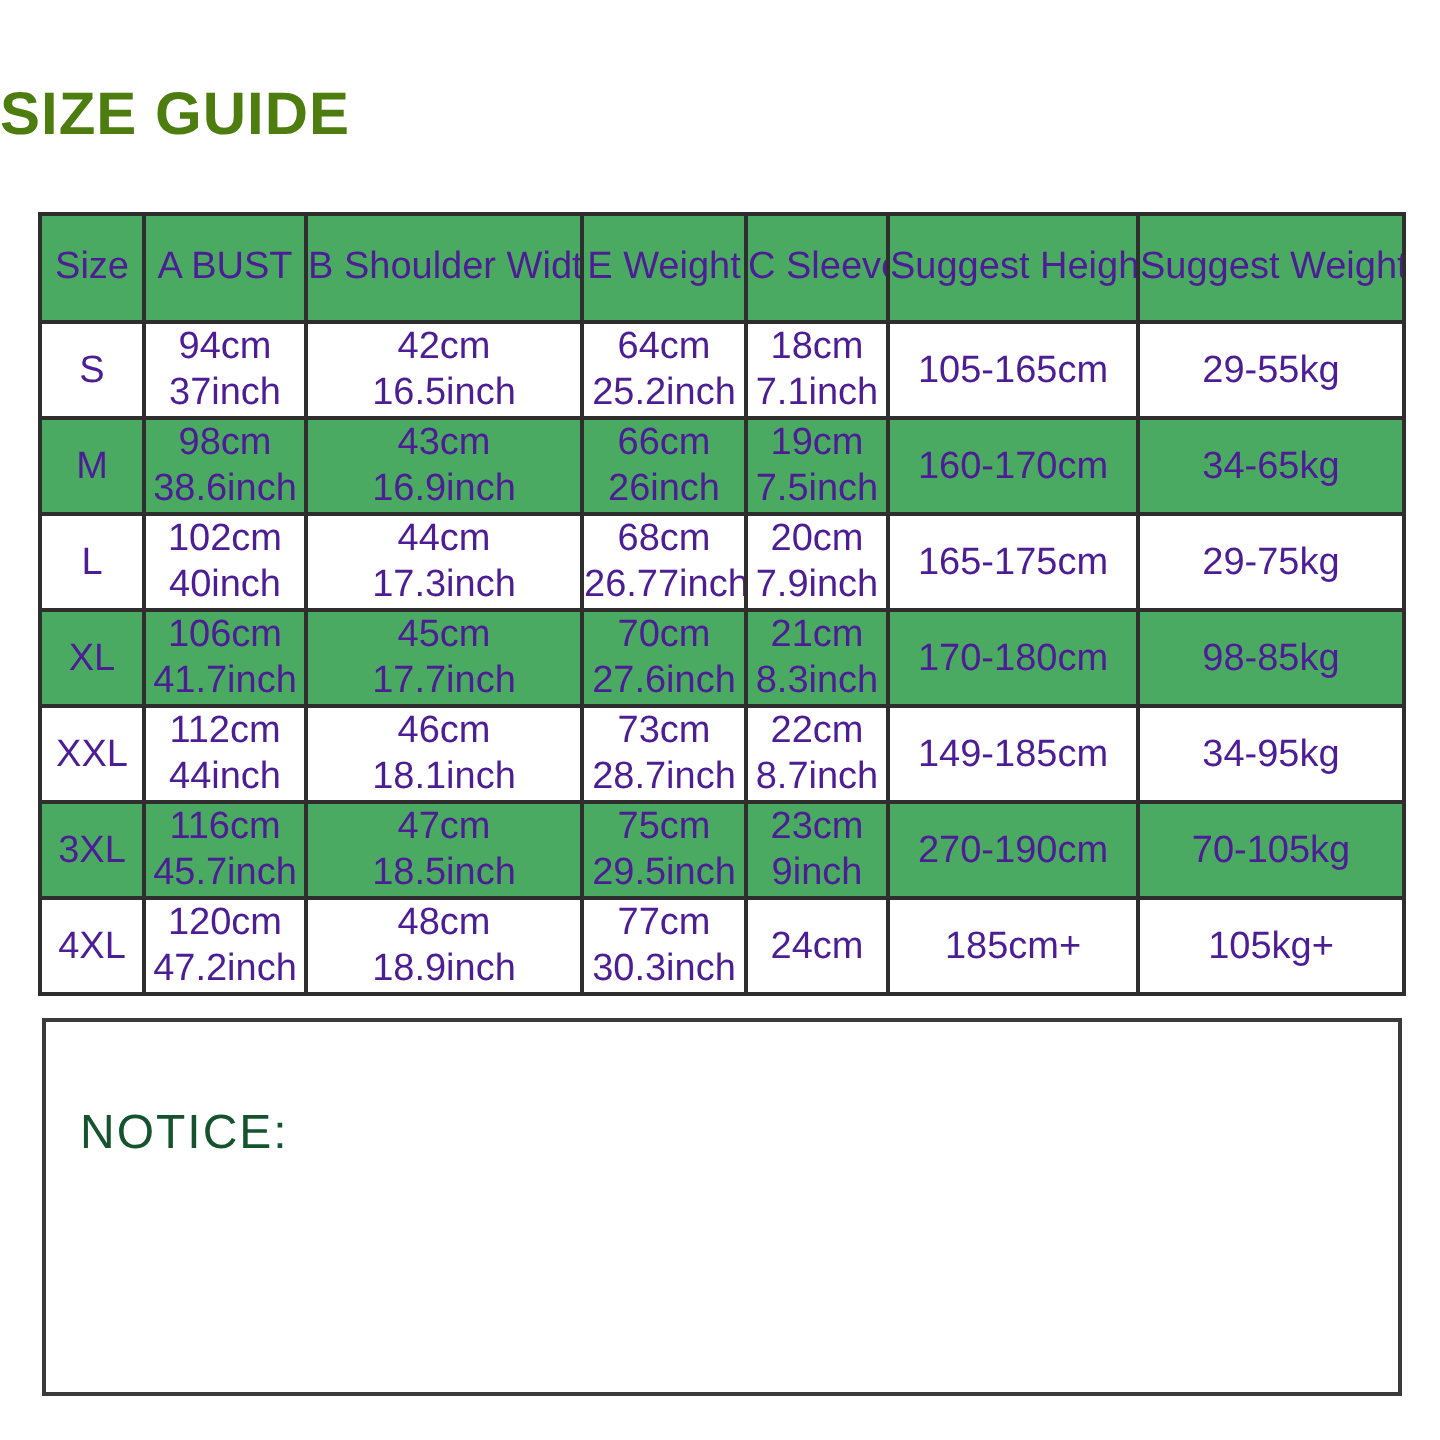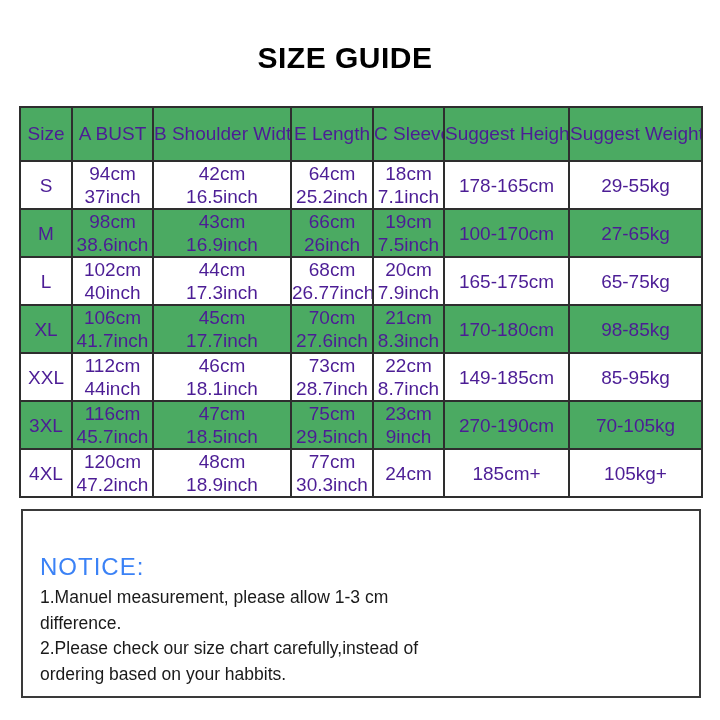--- a/index.html
+++ b/index.html
@@ -4,22 +4,22 @@
 <style>
   html,body{margin:0;padding:0;}
   body{
     width:720px;height:720px;background:#ffffff;overflow:hidden;
     font-family:"Liberation Sans", sans-serif;color:#141414;
     position:relative;
   }
   .page{position:absolute;inset:0;width:720px;height:720px;background:#fff;}
 
   .title{
-    position:absolute;top:41px;left:0;width:690px;text-align:center;
-    font-size:30px;font-weight:600;letter-spacing:0.5px;color:#000000;
+    position:absolute;top:41px;left:0;width:690px;
+    font-size:30px;font-weight:600;letter-spacing:0.5px;color:#4d7c0f;
   }
 
   table.size-table{
     position:absolute;left:19px;top:106px;width:682px;
     border-collapse:collapse;table-layout:fixed;
   }
   table.size-table th, table.size-table td{
     border:2px solid #2e2e2e;text-align:center;vertical-align:middle;
     padding:0;font-weight:400;color:#4c1d95;overflow:hidden;
   }
@@ -30,21 +30,21 @@
     height:45.5px;font-size:19px;line-height:23px;background:#ffffff;
   }
   table.size-table tr.hl td{background:#4baa62;}
   .cl{display:block;}
 
   .notice-box{
     position:absolute;left:21px;top:509px;width:680px;height:189px;
     border:2px solid #3a3a3a;box-sizing:border-box;background:#fff;
   }
   .notice-heading{
-    position:absolute;left:17px;top:42px;font-size:24px;color:#3b82f6;
+    position:absolute;left:17px;top:42px;font-size:24px;color:#14532d;
     letter-spacing:1px;
   }
   .notice-lines{
     position:absolute;left:17px;top:74px;width:420px;
     font-size:17.5px;line-height:25.5px;color:#1a1a1a;
   }
 </style>
 </head>
 <body>
 
@@ -60,21 +60,21 @@
         <col style="width: 82px;">
         <col style="width: 71px;">
         <col style="width: 125px;">
         <col style="width: 133px;">
       </colgroup>
     <thead>
       <tr>
           <th>Size</th>
           <th>A BUST</th>
           <th>B Shoulder Width</th>
-          <th>E Length</th>
+          <th>E Weight</th>
           <th>C Sleeve</th>
           <th>Suggest Height</th>
           <th>Suggest Weight</th>
         </tr>
     </thead>
     <tbody>
         <tr>
           <td>
             <span class="cl">S</span>
           </td>
@@ -88,21 +88,21 @@
           </td>
           <td>
             <span class="cl">64cm</span>
             <span class="cl">25.2inch</span>
           </td>
           <td>
             <span class="cl">18cm</span>
             <span class="cl">7.1inch</span>
           </td>
           <td>
-            <span class="cl">178-165cm</span>
+            <span class="cl">105-165cm</span>
           </td>
           <td>
             <span class="cl">29-55kg</span>
           </td>
         </tr>
         <tr class="hl">
           <td>
             <span class="cl">M</span>
           </td>
           <td>
@@ -115,24 +115,24 @@
           </td>
           <td>
             <span class="cl">66cm</span>
             <span class="cl">26inch</span>
           </td>
           <td>
             <span class="cl">19cm</span>
             <span class="cl">7.5inch</span>
           </td>
           <td>
-            <span class="cl">100-170cm</span>
-          </td>
-          <td>
-            <span class="cl">27-65kg</span>
+            <span class="cl">160-170cm</span>
+          </td>
+          <td>
+            <span class="cl">34-65kg</span>
           </td>
         </tr>
         <tr>
           <td>
             <span class="cl">L</span>
           </td>
           <td>
             <span class="cl">102cm</span>
             <span class="cl">40inch</span>
           </td>
@@ -145,21 +145,21 @@
             <span class="cl">26.77inch</span>
           </td>
           <td>
             <span class="cl">20cm</span>
             <span class="cl">7.9inch</span>
           </td>
           <td>
             <span class="cl">165-175cm</span>
           </td>
           <td>
-            <span class="cl">65-75kg</span>
+            <span class="cl">29-75kg</span>
           </td>
         </tr>
         <tr class="hl">
           <td>
             <span class="cl">XL</span>
           </td>
           <td>
             <span class="cl">106cm</span>
             <span class="cl">41.7inch</span>
           </td>
@@ -199,21 +199,21 @@
             <span class="cl">28.7inch</span>
           </td>
           <td>
             <span class="cl">22cm</span>
             <span class="cl">8.7inch</span>
           </td>
           <td>
             <span class="cl">149-185cm</span>
           </td>
           <td>
-            <span class="cl">85-95kg</span>
+            <span class="cl">34-95kg</span>
           </td>
         </tr>
         <tr class="hl">
           <td>
             <span class="cl">3XL</span>
           </td>
           <td>
             <span class="cl">116cm</span>
             <span class="cl">45.7inch</span>
           </td>
@@ -260,21 +260,16 @@
           </td>
           <td>
             <span class="cl">105kg+</span>
           </td>
         </tr>
       </tbody>
   </table>
 
   <div class="notice-box">
     <div class="notice-heading">NOTICE:</div>
-    <div class="notice-lines">
-        <div>1.Manuel measurement, please allow 1-3 cm difference.</div>
-        <div>2.Please check our size chart carefully,instead of</div>
-        <div>ordering based on your habbits.</div>
-      </div>
 
   </div>
 
 </div>
 
 </body></html>

